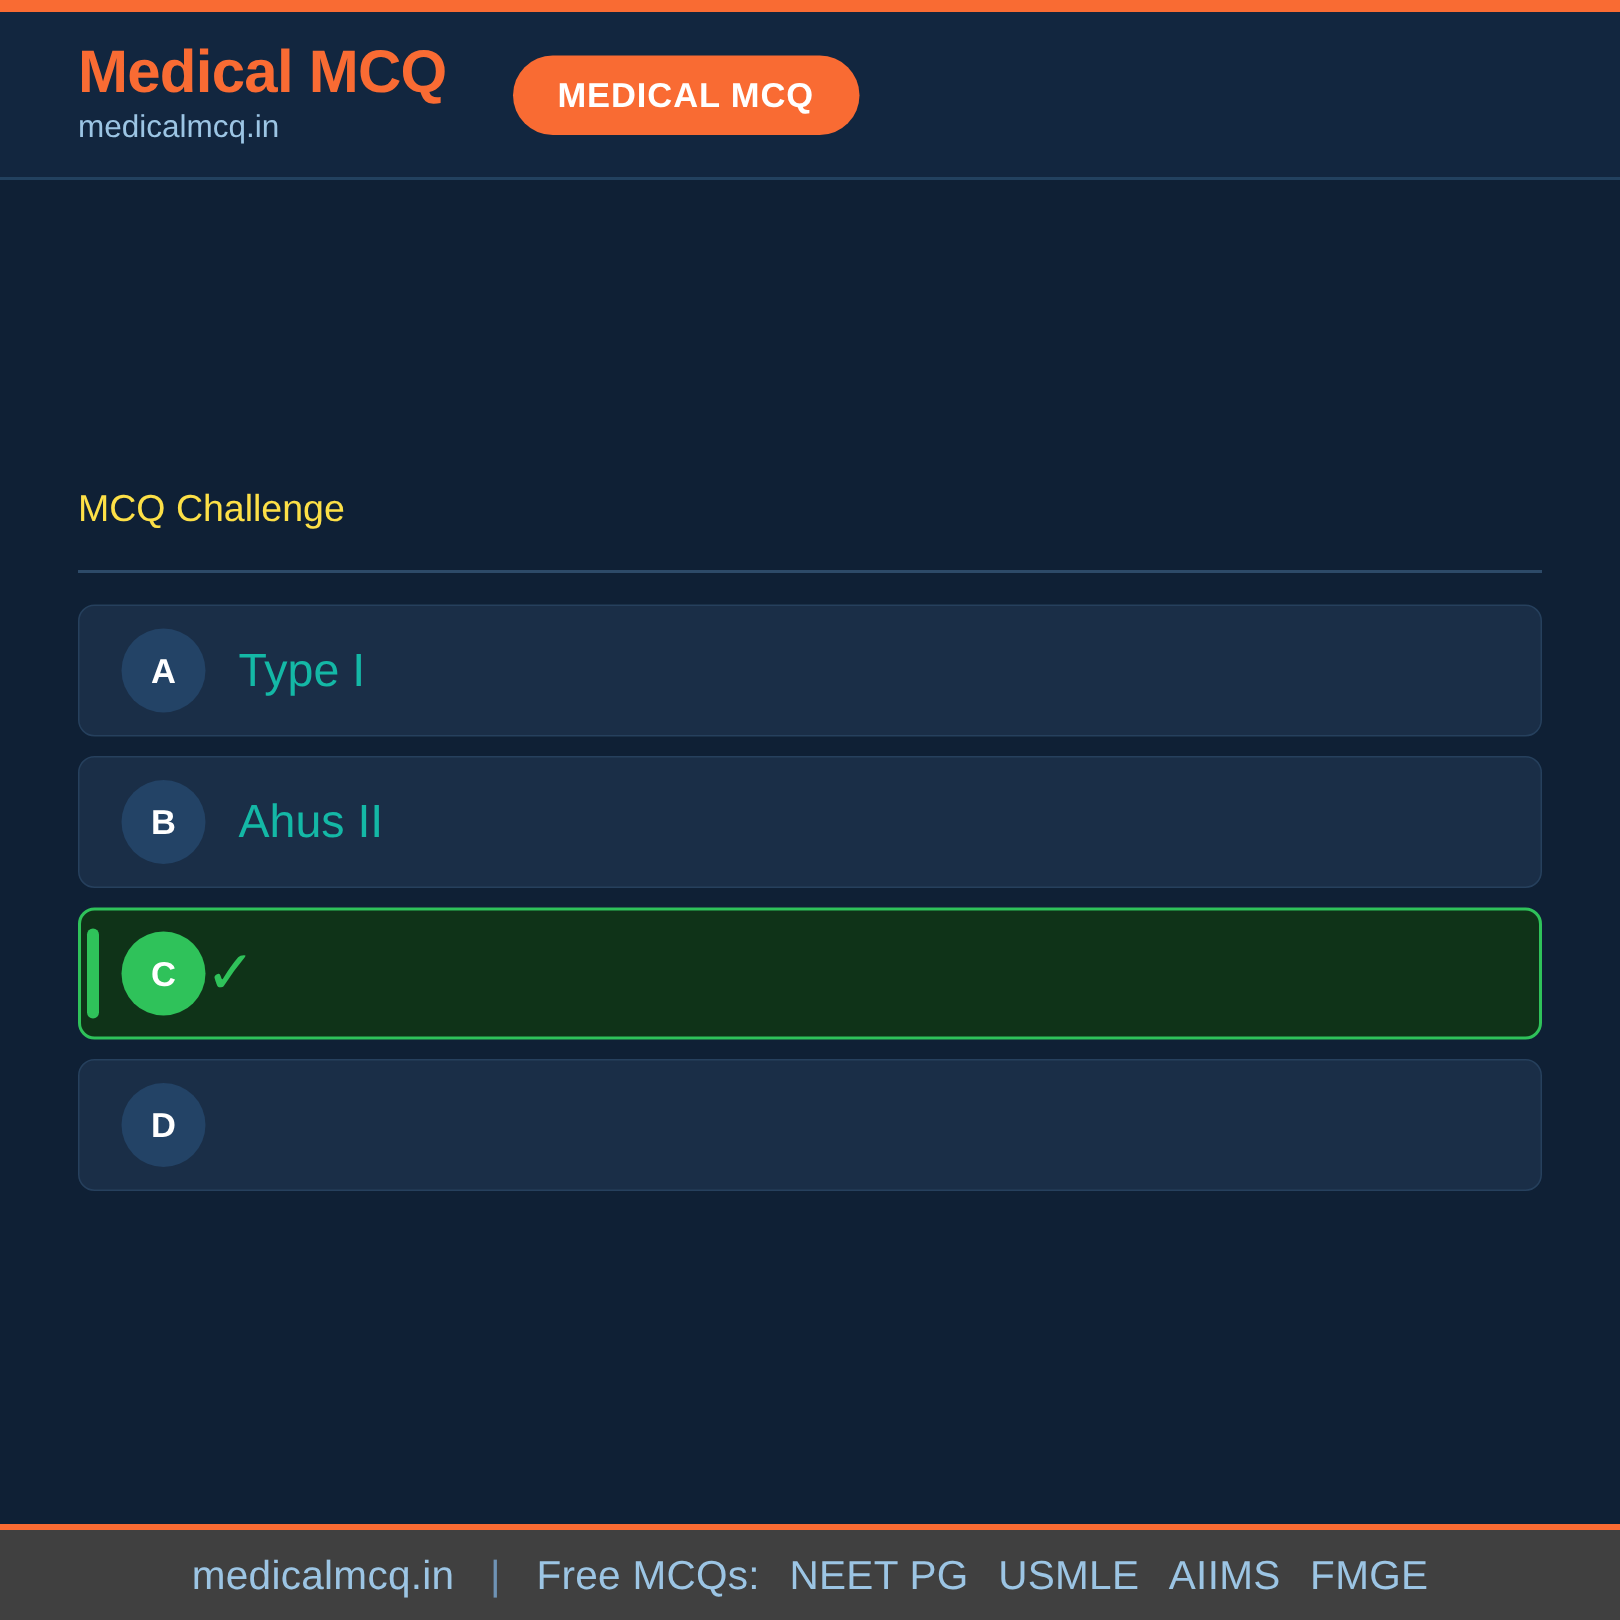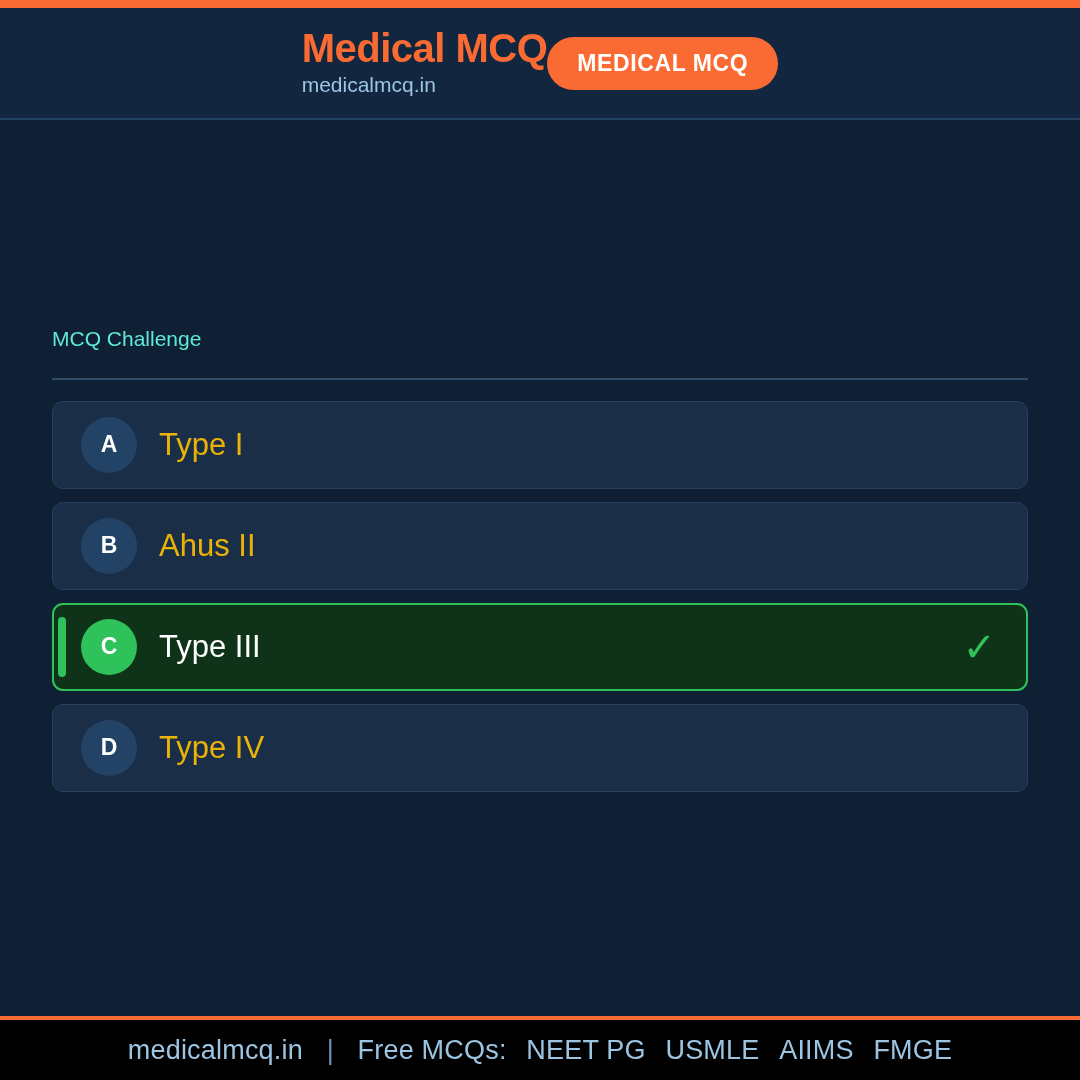--- a/index.html
+++ b/index.html
@@ -30,22 +30,23 @@
   }
 
   
   .header {
     flex:0 0 auto;
     height:112px;
     background:#12263f;
     border-bottom:2px solid #22415f;
     display:flex;
     align-items:center;
-    justify-content:center;
+    justify-content:flex-start;
     padding:0 52px;
+    gap:44px;
   }
   .brand { display:flex; flex-direction:column; justify-content:center; }
   .brand-title {
     color:#f96b33;
     font-size:40px;
     font-weight:bold;
     line-height:1.08;
     letter-spacing:-0.5px;
   }
   .brand-sub {
@@ -70,22 +71,22 @@
     flex:1 1 auto;
     position:relative;
     padding:0 52px;
     display:flex;
     flex-direction:column;
     justify-content:center;
   }
   .content { width:100%; margin-top:-18px; }
 
   .eyebrow {
-    color:#5eead4;
-    font-size:21px;
+    color:#fde047;
+    font-size:25px;
     line-height:1.2;
     margin-bottom:8px;
   }
   .question {
     color:#ffffff;
     font-size:46px;
     font-weight:bold;
     line-height:1.12;
     letter-spacing:-0.5px;
   }
@@ -137,40 +138,40 @@
     align-items:center;
     justify-content:center;
   }
   .option.correct .opt-letter {
     background:#2fc25a;
     color:#ffffff;
   }
 
   .opt-text {
     margin-left:22px;
-    color:#eab308;
+    color:#14b8a6;
     font-size:31px;
     line-height:1.1;
     flex:1 1 auto;
   }
   .option.correct .opt-text { color:#ffffff; }
 
   .opt-check {
     flex:0 0 auto;
     color:#2fc25a;
     font-size:40px;
     line-height:1;
     margin-right:6px;
   }
 
   
   .footer {
     flex:0 0 auto;
     height:64px;
-    background:#000000;
+    background:#404040;
     border-top:4px solid #f96b33;
     display:flex;
     align-items:center;
     justify-content:center;
   }
   .footer-text {
     color:#9cc5e4;
     font-size:27px;
     letter-spacing:0.2px;
     white-space:nowrap;
@@ -208,27 +209,25 @@
         </div>
 
         <div class="option">
           <span class="opt-letter">B</span>
           <span class="opt-text">Ahus II</span>
         </div>
 
         <div class="option correct">
           <span class="accent"></span>
           <span class="opt-letter">C</span>
-          <span class="opt-text">Type III</span>
           <span class="opt-check">✓</span>
         </div>
 
         <div class="option">
           <span class="opt-letter">D</span>
-          <span class="opt-text">Type IV</span>
         </div>
 
       </div>
     </div>
   </div>
 
   <div class="footer">
     <div class="footer-text">
       <span>medicalmcq.in</span>
       <span class="footer-sep">|</span>

